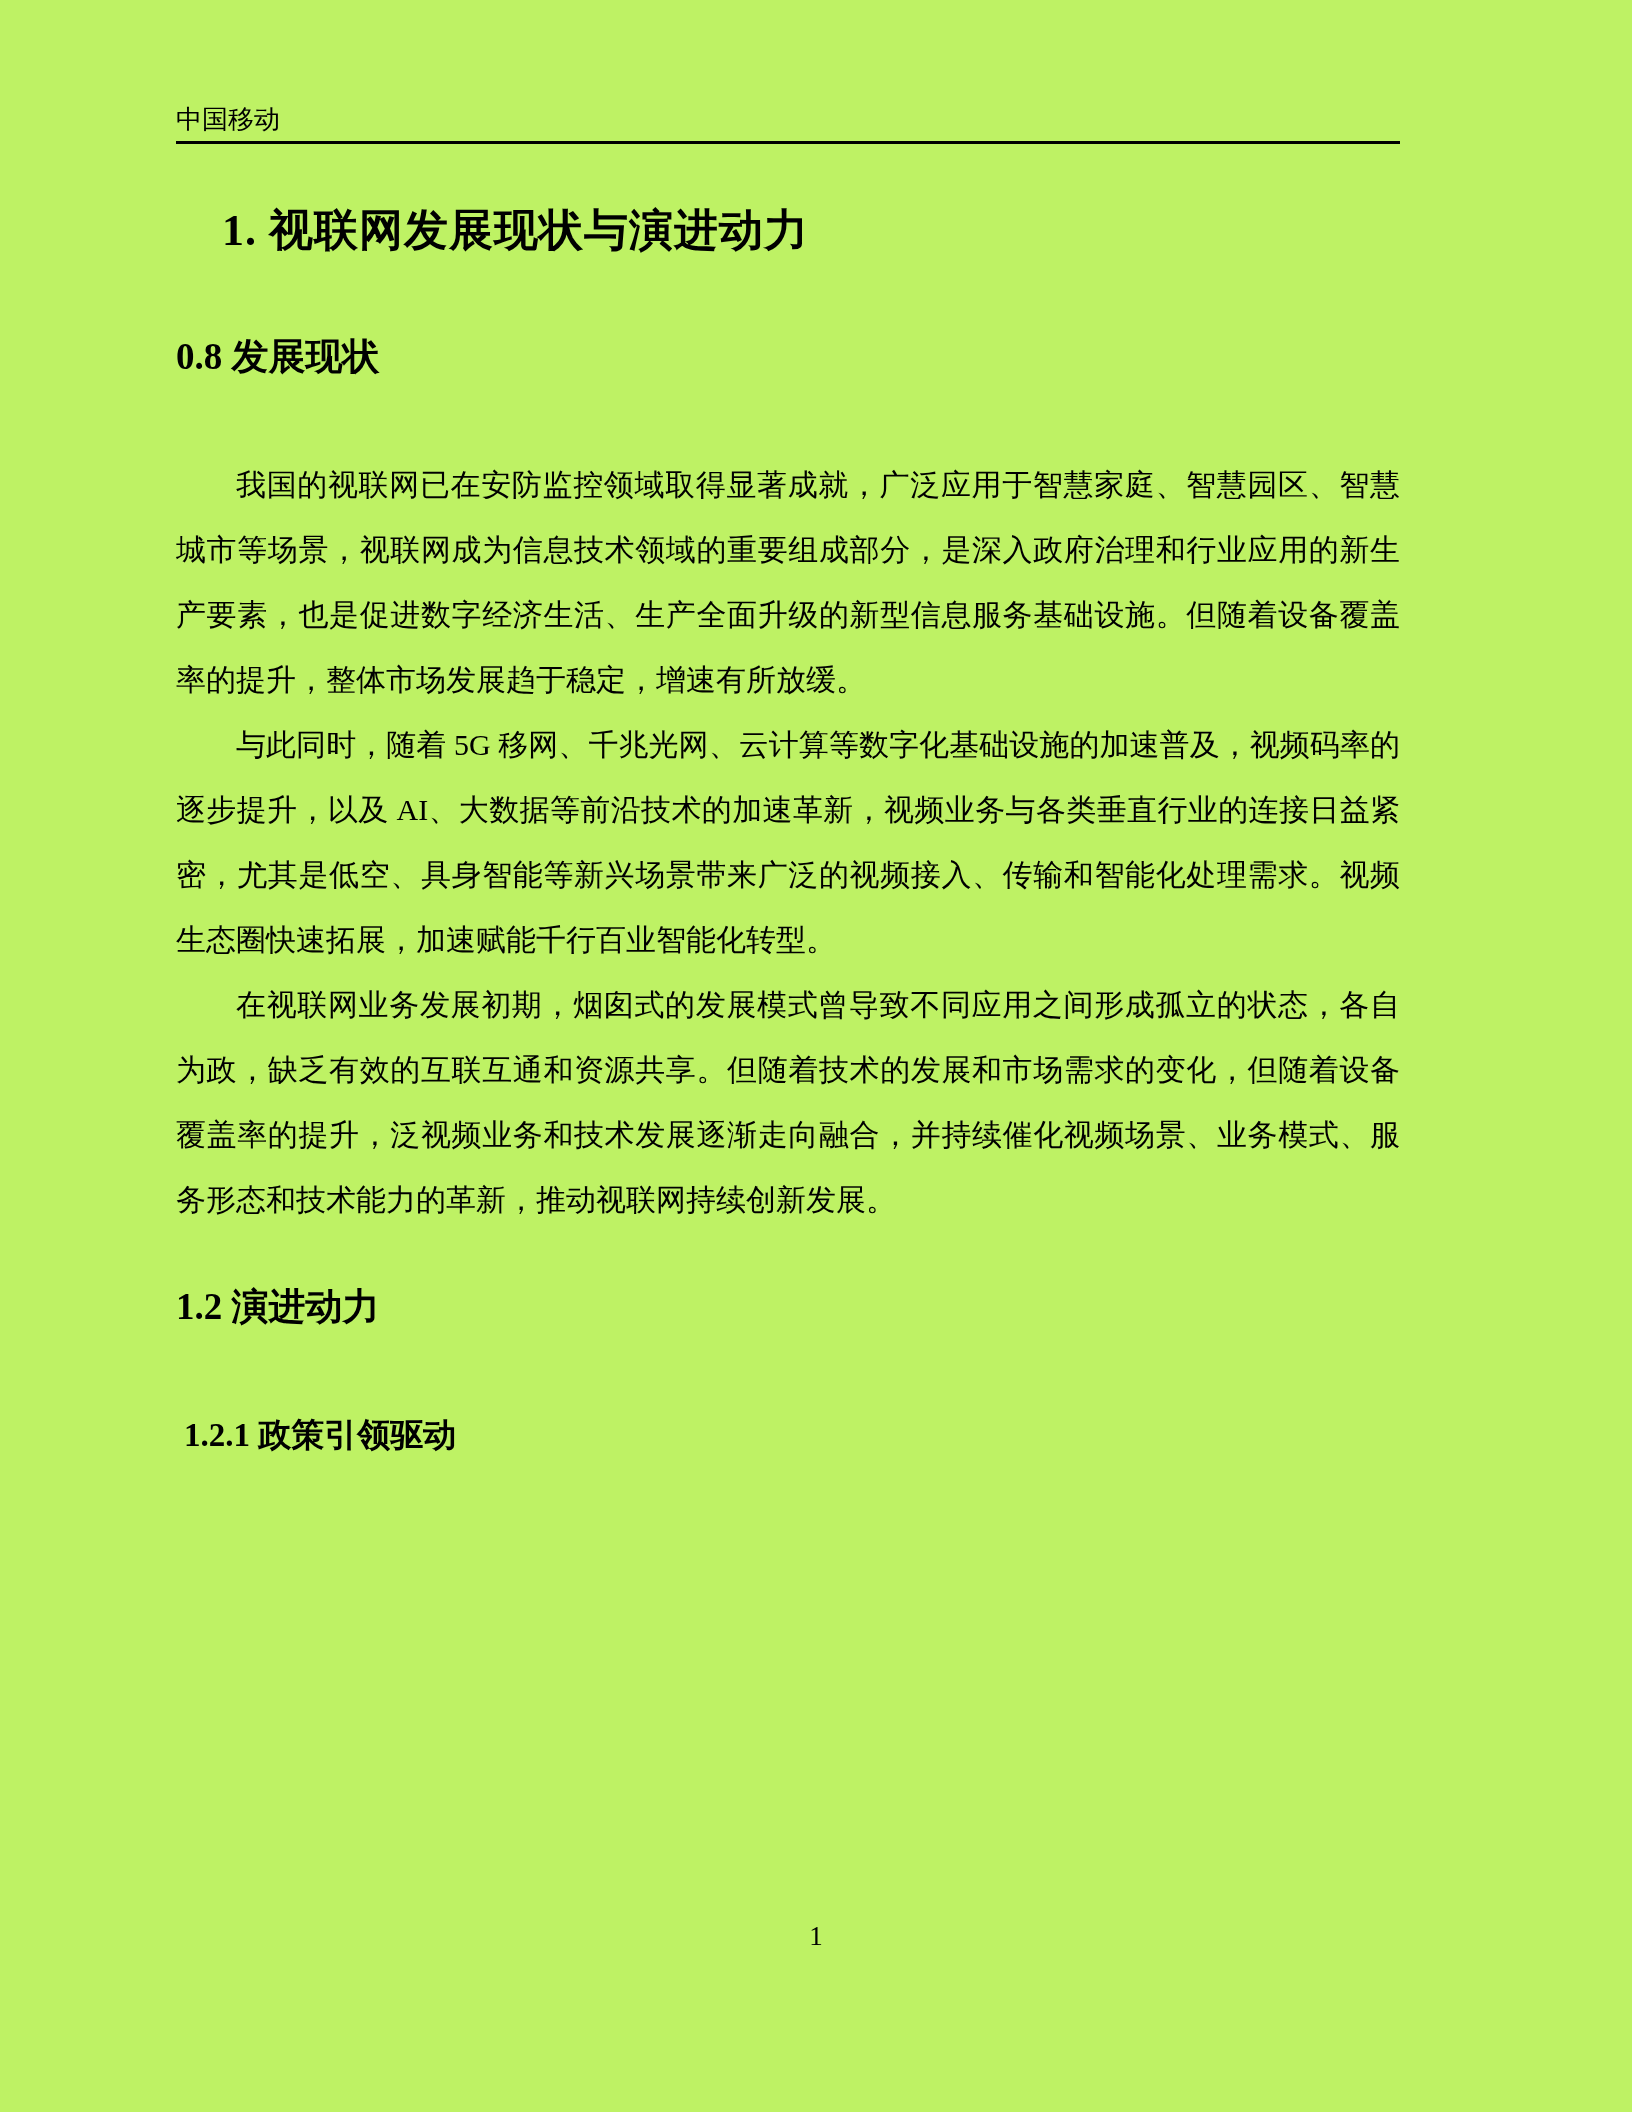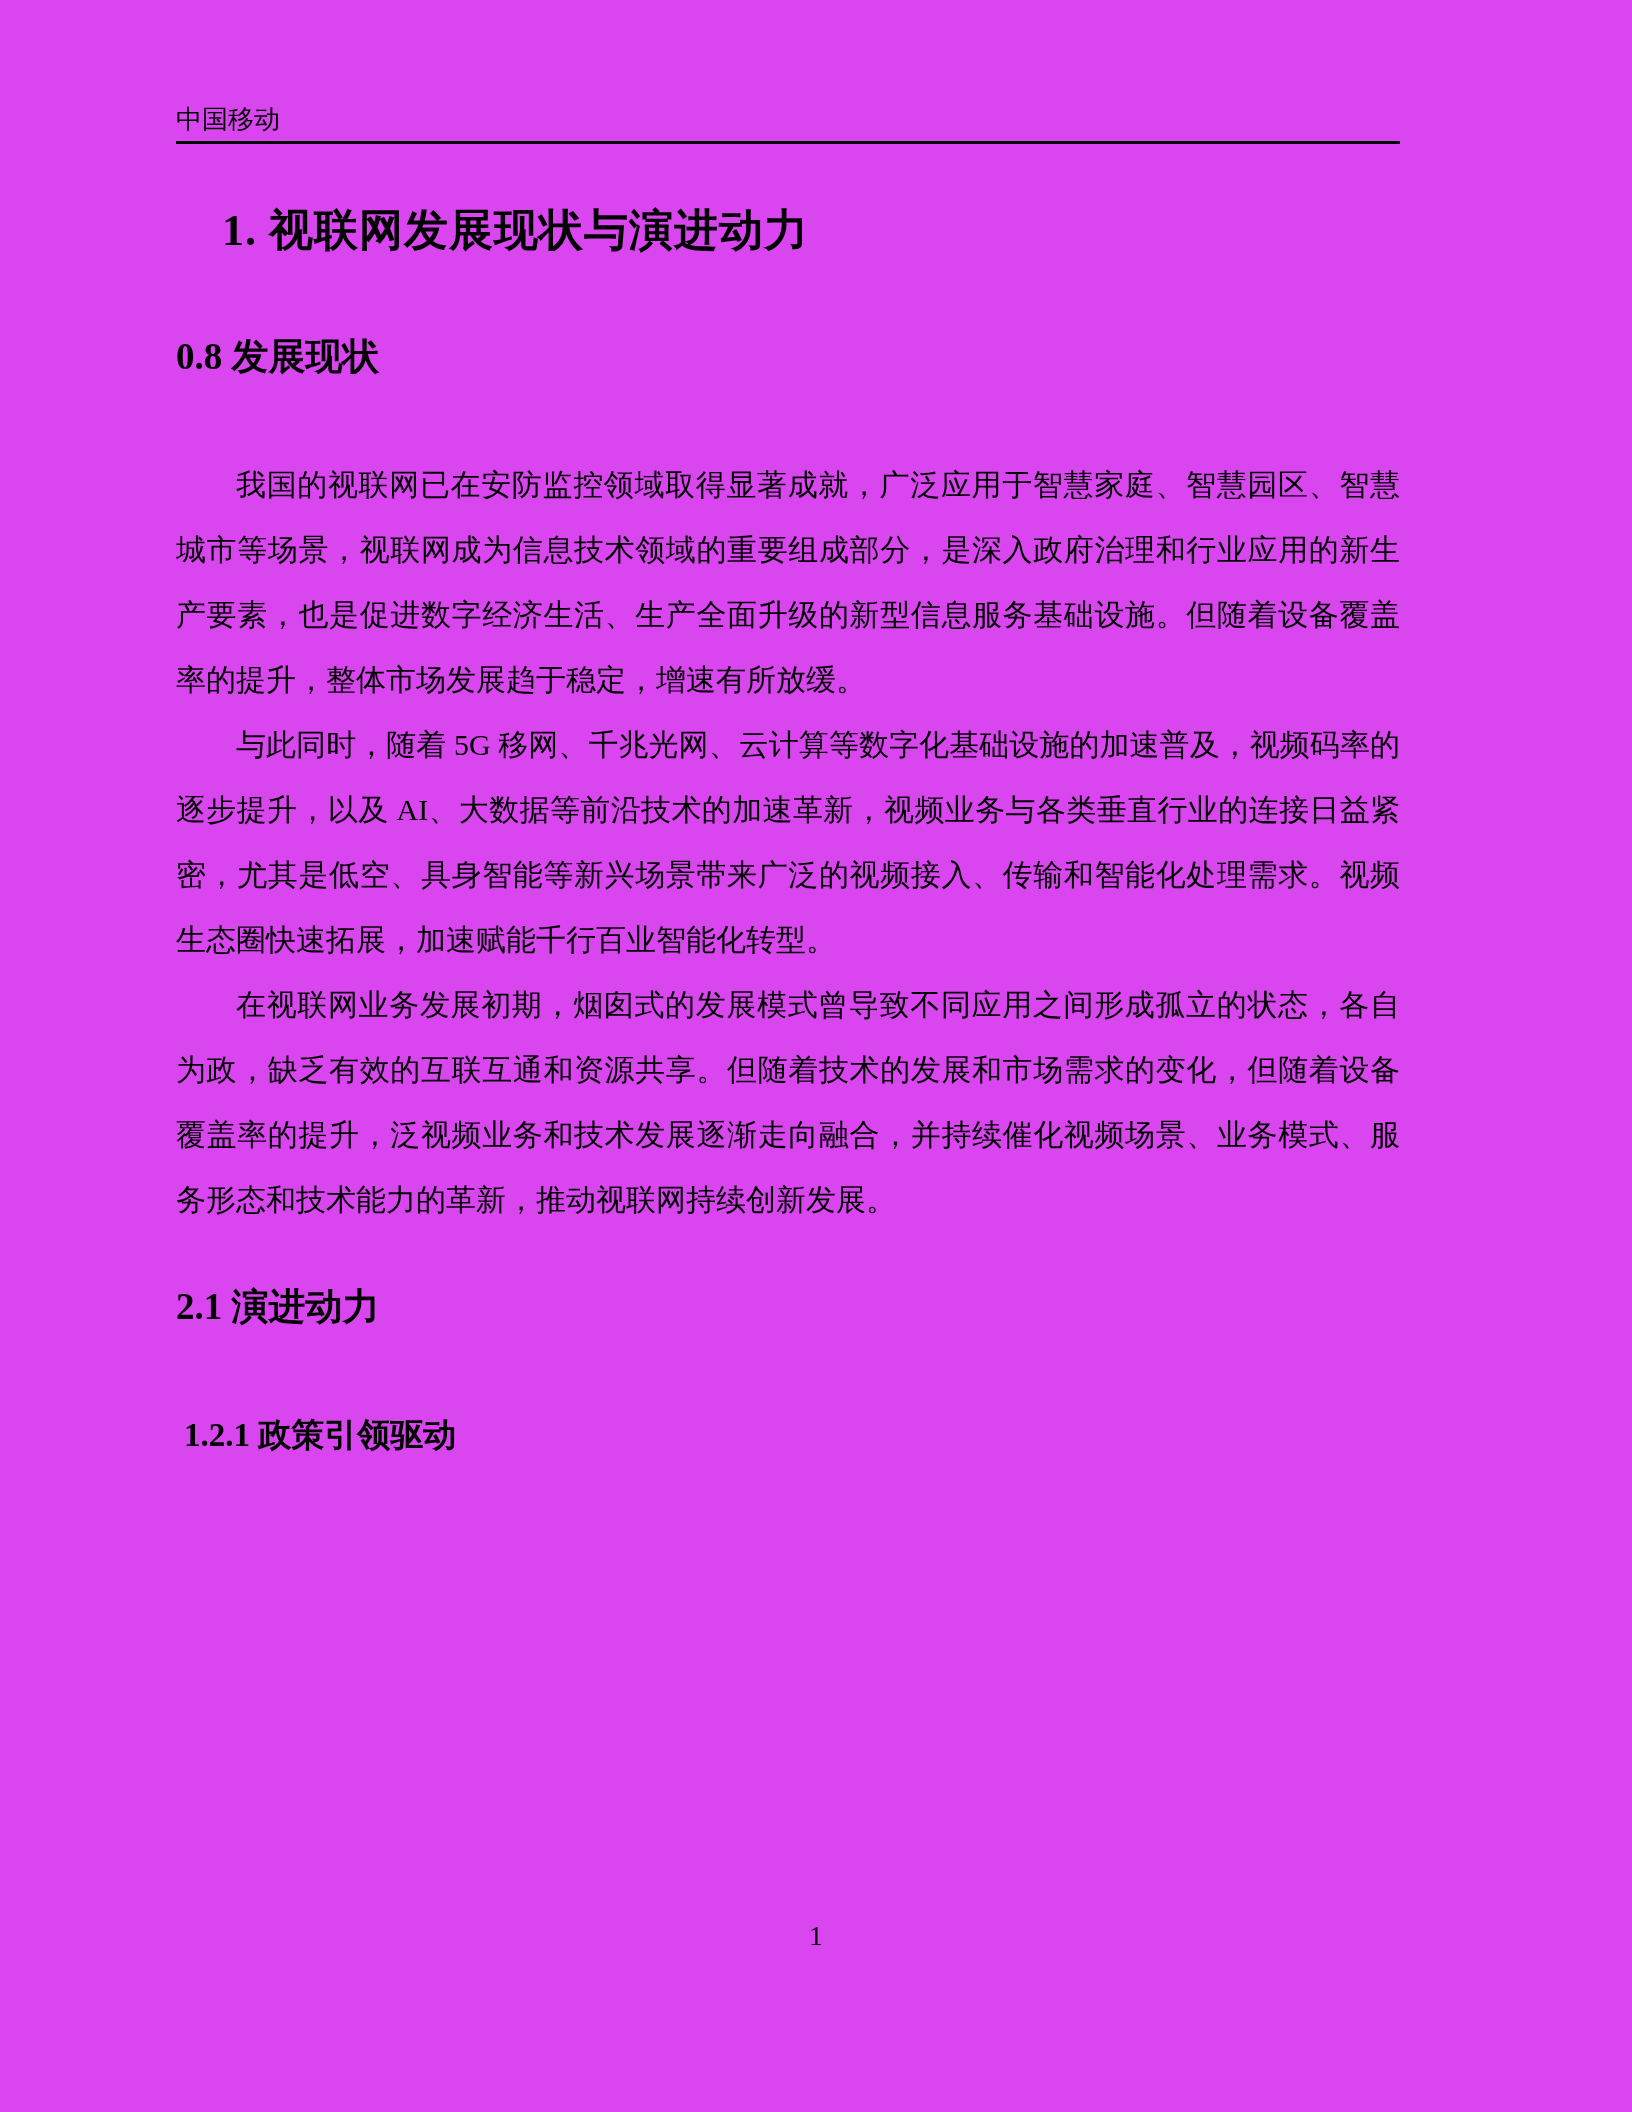--- a/index.html
+++ b/index.html
@@ -4,21 +4,21 @@
 <style>
   html, body {
     margin: 0;
     padding: 0;
     background: #e8e8e8;
   }
   .page {
     position: relative;
     width: 1632px;
     height: 2112px;
-    background: #d946ef;
+    background: #bef264;
     margin: 0 auto;
     font-family: "Liberation Serif", "DejaVu Serif", serif;
     color: #000000;
     overflow: hidden;
   }
   .header {
     position: absolute;
     top: 104px;
     left: 176px;
     width: 1224px;
@@ -96,20 +96,20 @@
   <h1 class="h1">1. 视联网发展现状与演进动力</h1>
 
   <h2 class="h2 h2-status">0.8 发展现状</h2>
 
   <div class="body-block block-status">
     <p>我国的视联网已在安防监控领域取得显著成就，广泛应用于智慧家庭、智慧园区、智慧城市等场景，视联网成为信息技术领域的重要组成部分，是深入政府治理和行业应用的新生产要素，也是促进数字经济生活、生产全面升级的新型信息服务基础设施。但随着设备覆盖率的提升，整体市场发展趋于稳定，增速有所放缓。</p>
     <p>与此同时，随着 5G 移网、千兆光网、云计算等数字化基础设施的加速普及，视频码率的逐步提升，以及 AI、大数据等前沿技术的加速革新，视频业务与各类垂直行业的连接日益紧密，尤其是低空、具身智能等新兴场景带来广泛的视频接入、传输和智能化处理需求。视频生态圈快速拓展，加速赋能千行百业智能化转型。</p>
     <p>在视联网业务发展初期，烟囱式的发展模式曾导致不同应用之间形成孤立的状态，各自为政，缺乏有效的互联互通和资源共享。但随着技术的发展和市场需求的变化，但随着设备覆盖率的提升，泛视频业务和技术发展逐渐走向融合，并持续催化视频场景、业务模式、服务形态和技术能力的革新，推动视联网持续创新发展。</p>
   </div>
 
-  <h2 class="h2 h2-drivers">2.1 演进动力</h2>
+  <h2 class="h2 h2-drivers">1.2 演进动力</h2>
 
   <h3 class="h3">1.2.1 政策引领驱动</h3>
 
 
   <div class="page-number">1</div>
 
 </div>
 
 </body></html>

